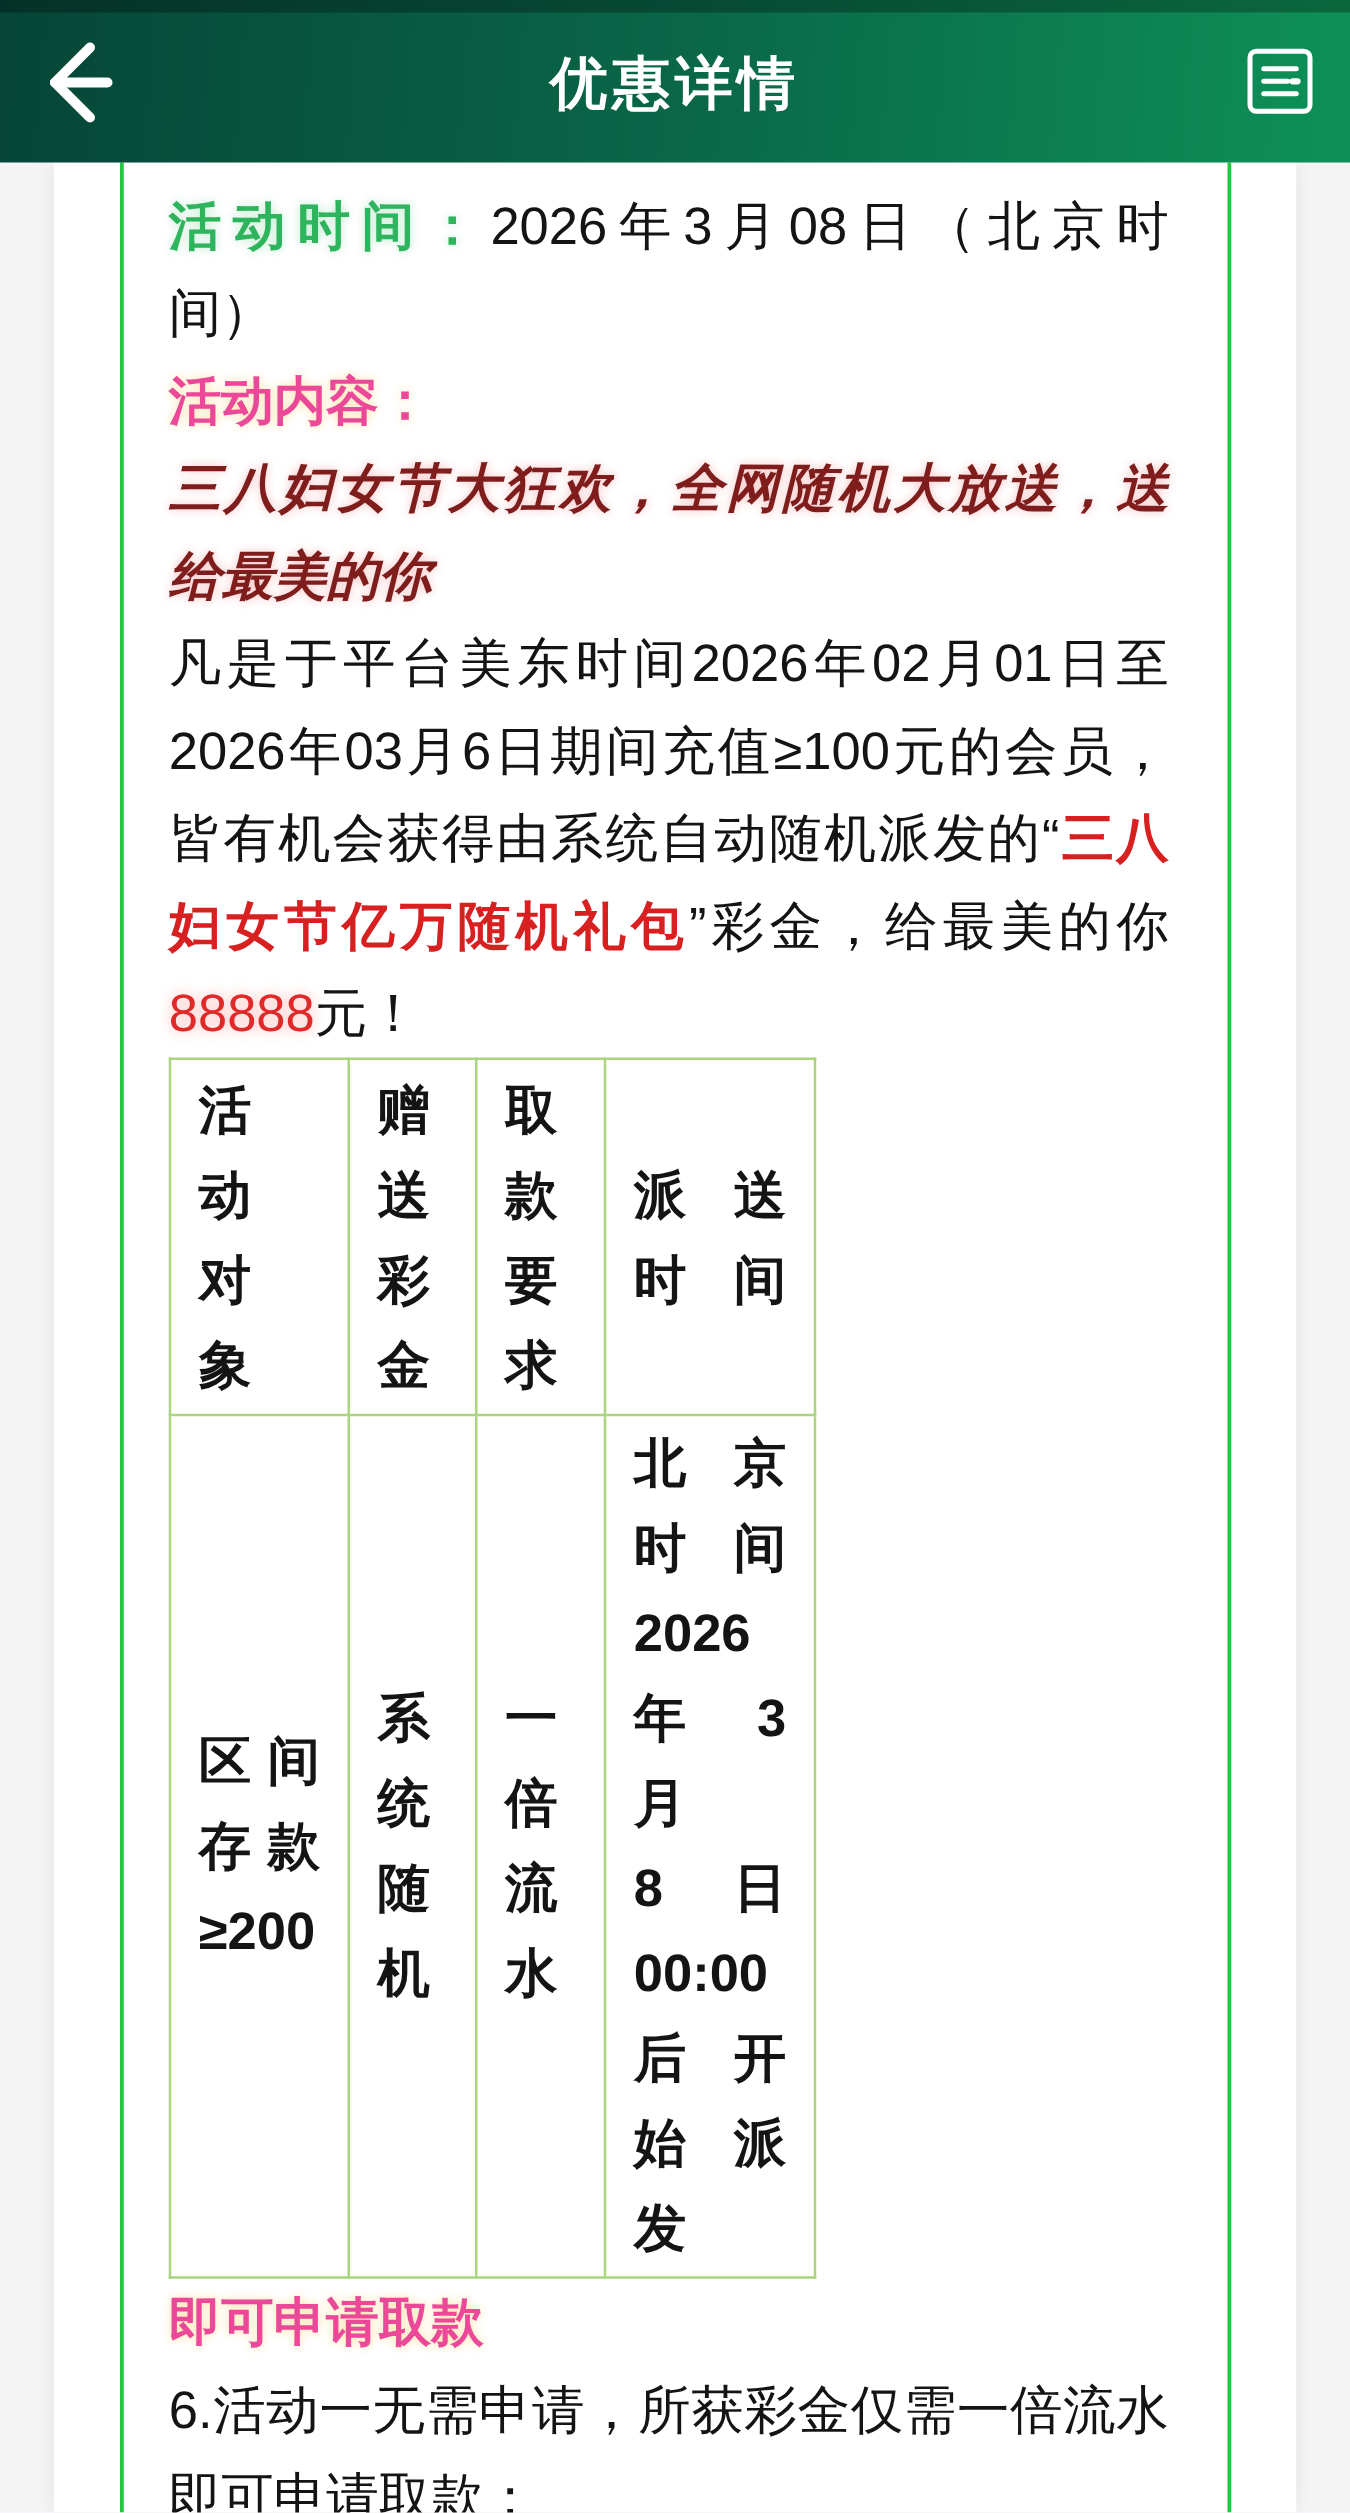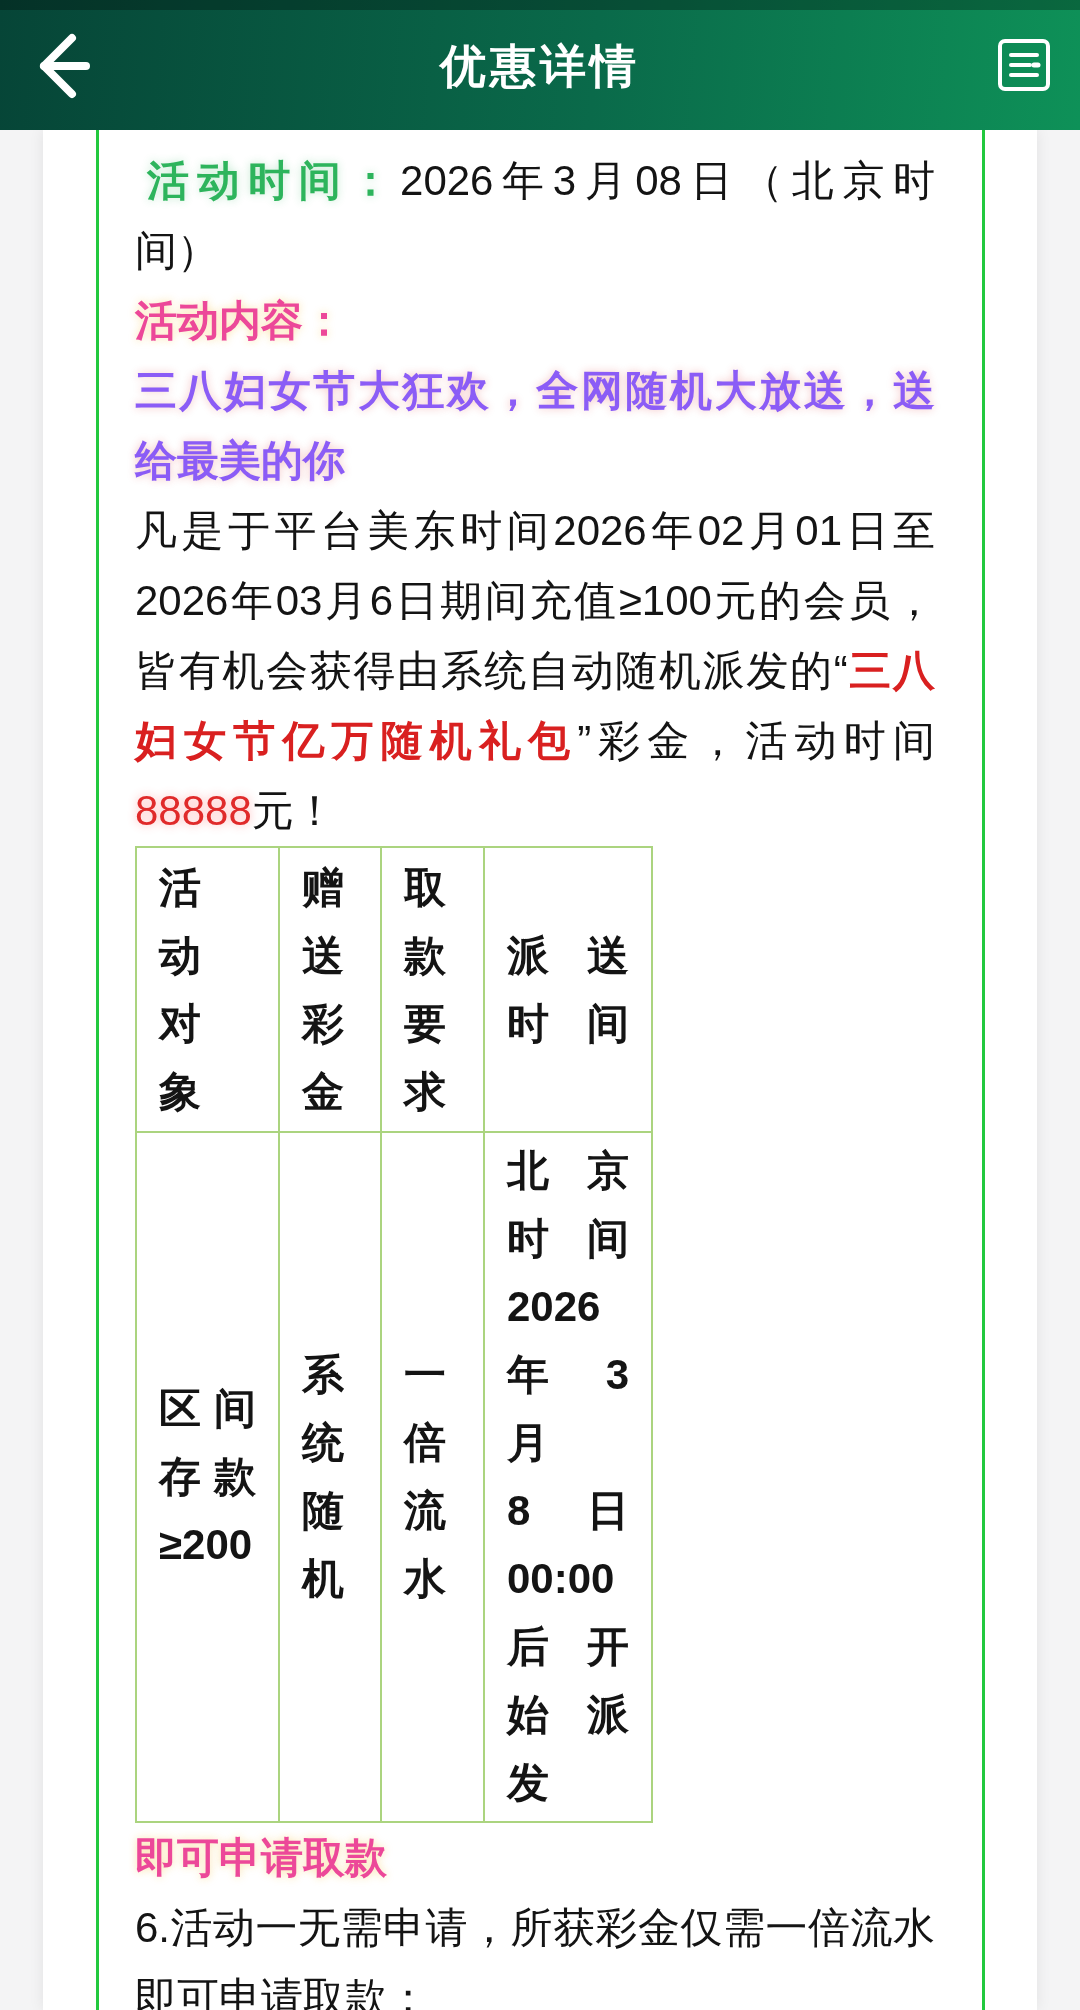--- a/index.html
+++ b/index.html
@@ -32,23 +32,23 @@
     margin-left:53px; width:889px; height:1880px;
     border-left:3px solid #22c93e; border-right:3px solid #22c93e;
     padding:16px 47px 0 36px;
     font-size:42px; line-height:70px; color:#141414;
   }
 
   
   .tline{ text-align:justify; text-align-last:justify; }
   .tlast{ text-align:justify; text-align-last:left; }
 
-  .lbl-green{ color:#2db45c; font-weight:700; text-shadow:0 0 8px rgba(45,180,92,.30);margin-left:12px; }
+  .lbl-green{ color:#2db45c; font-weight:700; text-shadow:0 0 8px rgba(45,180,92,.30); }
   .lbl-gold{ color:#ec4899; font-weight:700; text-shadow:0 0 8px rgba(245,181,29,.40); }
-  .red-strong{ color:#8b5cf6; font-weight:700; text-shadow:0 0 8px rgba(217,32,32,.28); }
+  .red-strong{ color:#7f1d1d; font-weight:700; text-shadow:0 0 8px rgba(217,32,32,.28);font-style:italic; }
   .red-inline{ color:#d92020; font-weight:700;margin-top:44px; }
   .red-amount{ color:#e02a2a; font-weight:400; text-shadow:0 0 10px rgba(255,90,90,.45); }
 
   
   table.promo{ border-collapse:collapse; margin-top:0; table-layout:fixed; }
   table.promo td, table.promo th{
     border:2px solid #abd47f; vertical-align:middle;
     white-space:pre-line; text-align:justify; text-align-last:justify;
     font-weight:700; line-height:68px; padding:4px 22px;
   }
@@ -98,21 +98,21 @@
 
       <div class="tline red-strong">三八妇女节大狂欢，全网随机大放送，送</div>
       <div class="tlast red-strong">给最美的你</div>
 
       <div class="tline">凡是于平台美东时间2026年02月01日至</div>
       <div class="tline">2026年03月6日期间充值≥100元的会员，</div>
       <div class="tline">
         <span>皆有机会获得由系统自动随机派发的“</span><span class="red-inline">三八</span>
       </div>
       <div class="tline">
-        <span class="red-inline">妇女节亿万随机礼包</span><span>”彩金，活动时间</span>
+        <span class="red-inline">妇女节亿万随机礼包</span><span>”彩金，给最美的你</span>
       </div>
       <div class="tlast">
         <span class="red-amount">88888</span><span>元！</span>
       </div>
 
       <table class="promo">
         <colgroup>
             <col class="c1">
             <col class="c2">
             <col class="c3">

